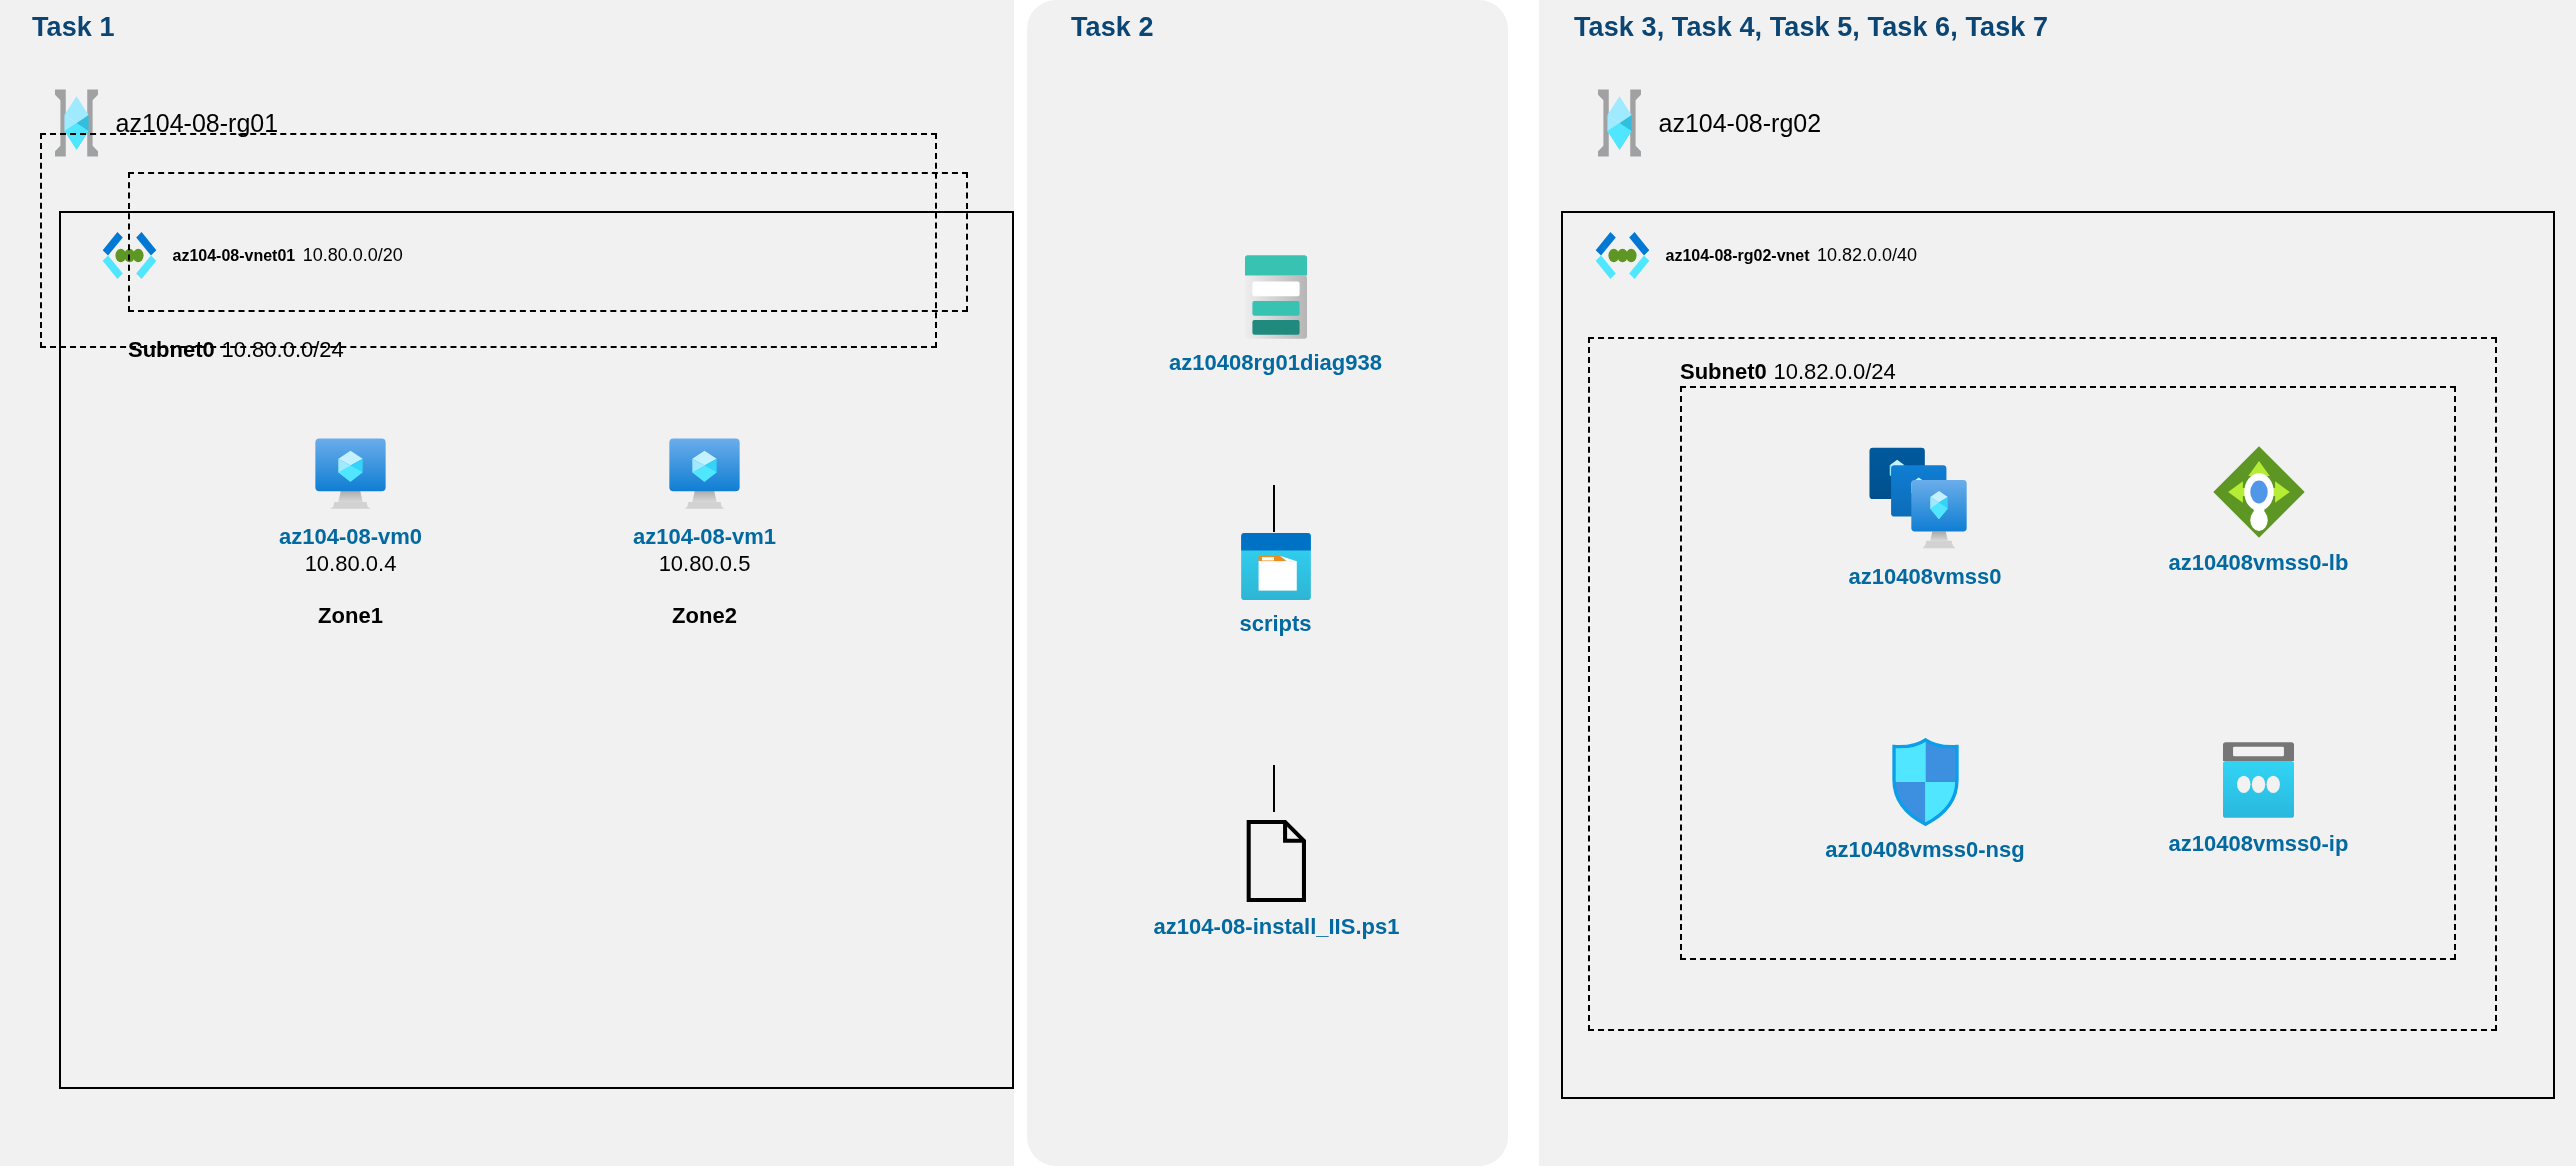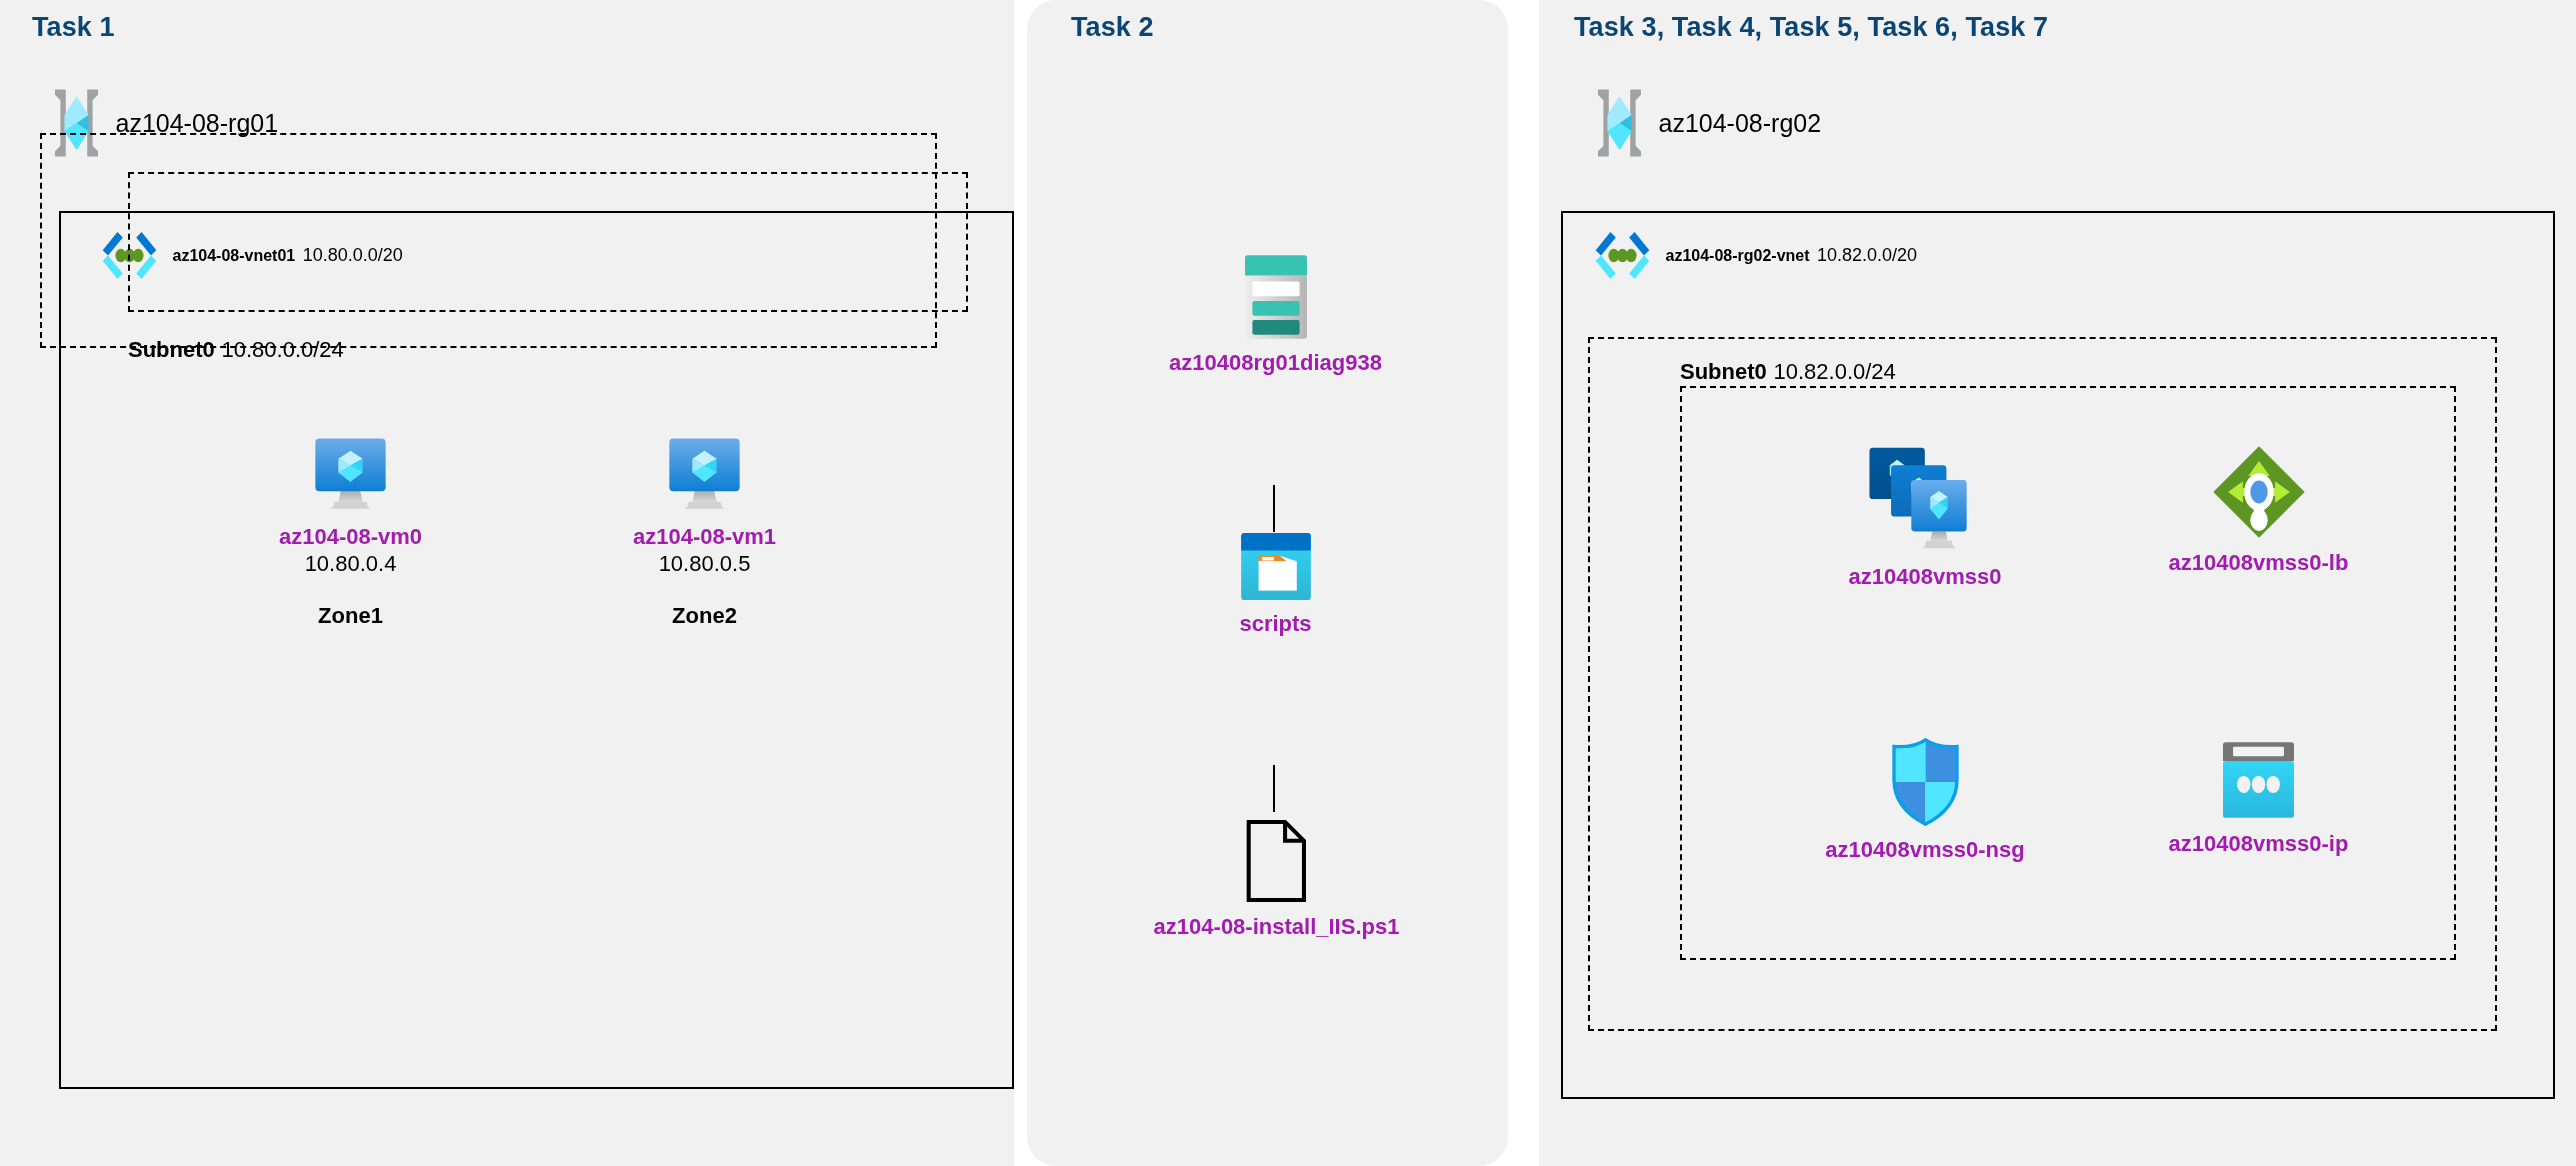--- a/index.html
+++ b/index.html
@@ -114,21 +114,21 @@
   .node {
     position: absolute;
     display: flex;
     flex-direction: column;
     align-items: center;
     white-space: nowrap;
   }
   .node-label {
     font-size: 22px;
     font-weight: bold;
-    color: #a21caf;
+    color: #0369a1;
     margin-top: 10.8px;
     text-align: center;
   }
   .node-sub {
     font-size: 22px;
     font-weight: normal;
     color: #000000;
     margin-top: 1.3px;
     text-align: center;
   }
@@ -390,21 +390,21 @@
           <path d="M26 4 L34 12 L12 39 L4 31 Z" fill="#0078d4"></path>
           <path d="M12 39 L34 66 L26 74 L4 47 Z" fill="#50e6ff"></path>
           <path d="M62 4 L54 12 L76 39 L84 31 Z" fill="#0078d4"></path>
           <path d="M76 39 L54 66 L62 74 L84 47 Z" fill="#50e6ff"></path>
           <ellipse cx="31" cy="39" rx="8" ry="10" fill="#5e9624"></ellipse>
           <ellipse cx="44" cy="39" rx="8" ry="10" fill="#5e9624"></ellipse>
           <ellipse cx="57" cy="39" rx="8" ry="10" fill="#5e9624"></ellipse>
         </svg>
       </span>
       <span>
-        <span class="vnet-name">az104-08-rg02-vnet</span><span class="vnet-cidr">10.82.0.0/20</span>
+        <span class="vnet-name">az104-08-rg02-vnet</span><span class="vnet-cidr">10.82.0.0/40</span>
       </span>
     </div>
   </div>
 
   <div class="dashed-box" id="subnet02-box"></div>
   <div class="subnet-label" id="subnet02-label">
     <b>Subnet0</b><span>10.82.0.0/24</span>
   </div>
   <div class="dashed-box" id="vmgrp02-box"></div>
 

